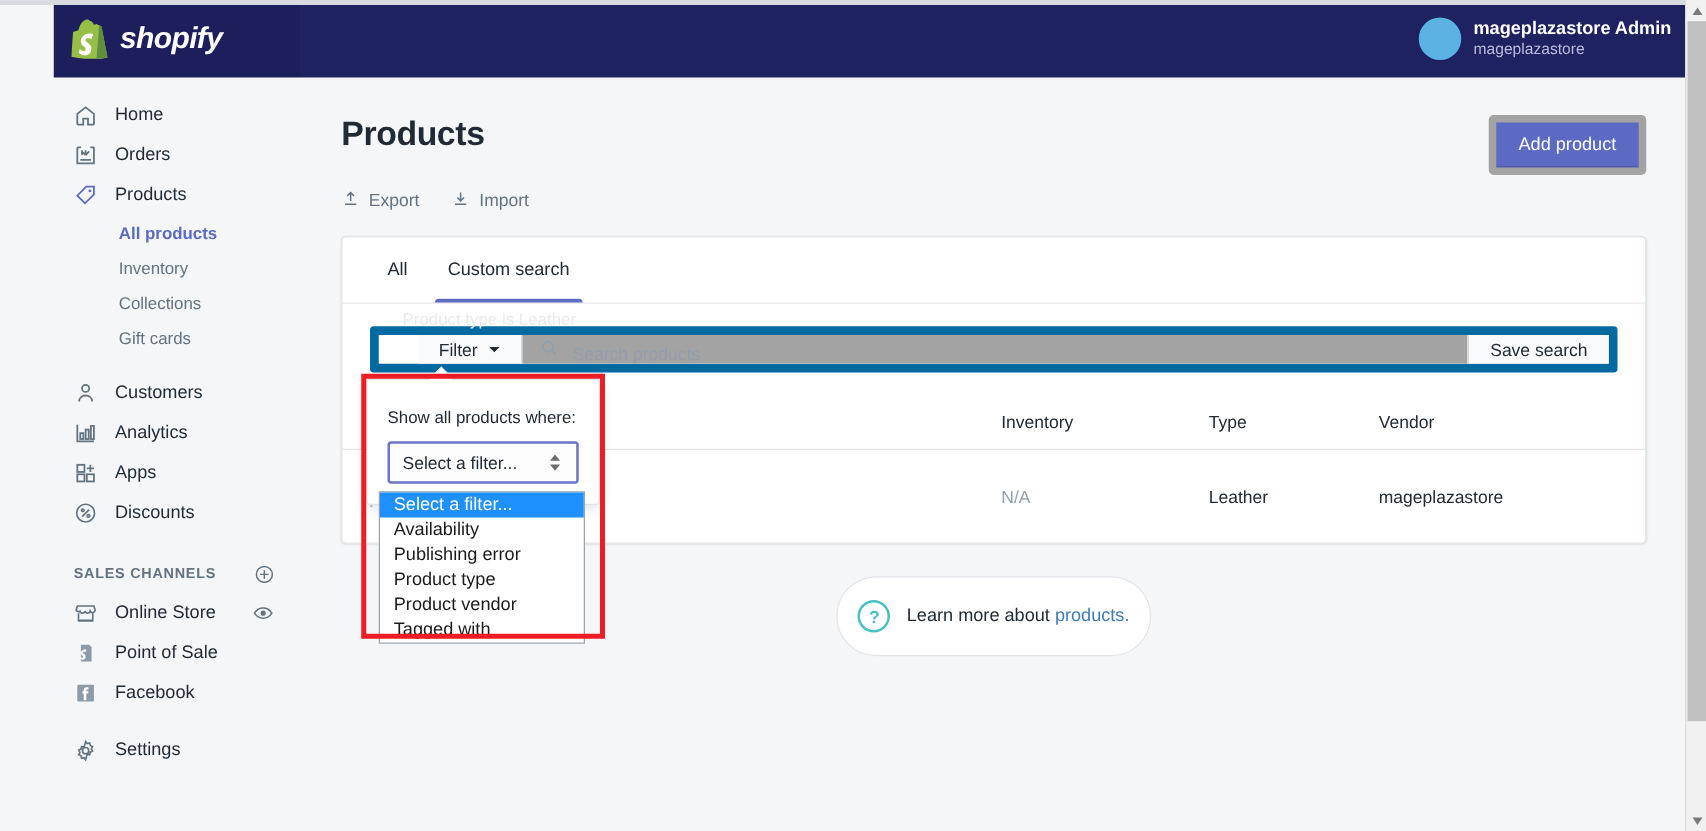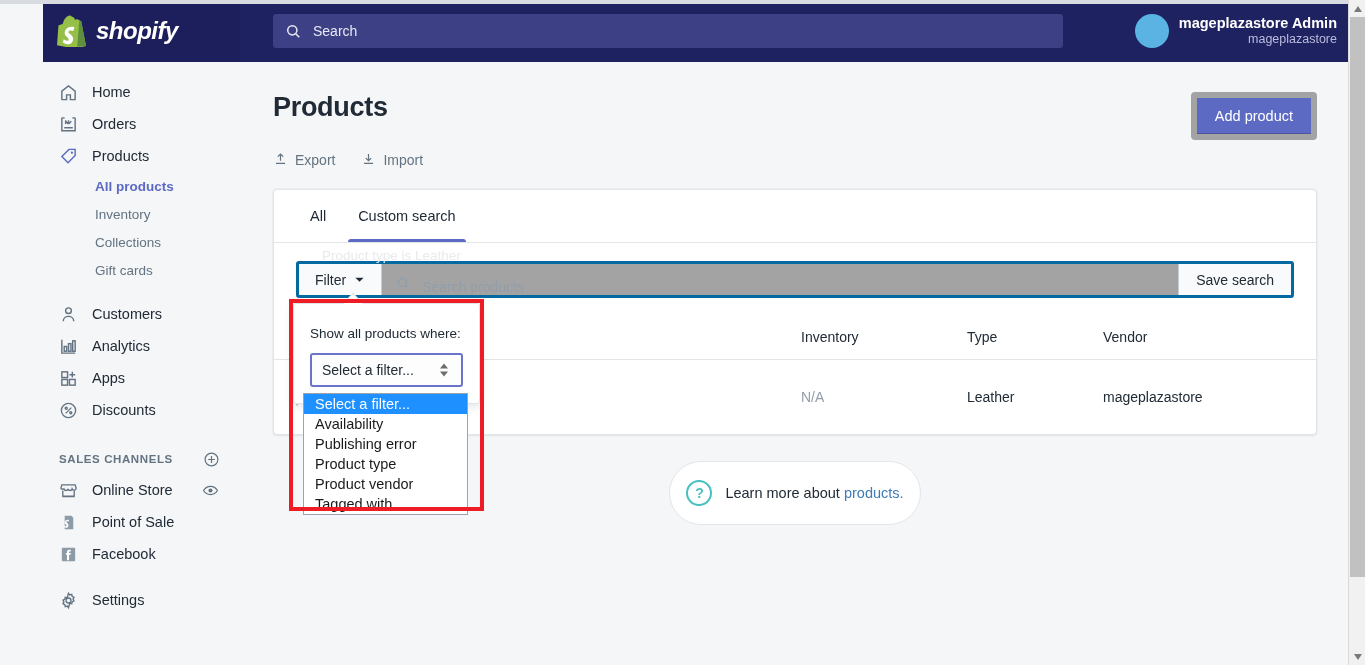--- a/index.html
+++ b/index.html
@@ -55,21 +55,21 @@
   }
   .search-box {
     flex: 1 1 auto; max-width: 790px; height: 34px;
     background: #3d4085; border-radius: 3px;
     display: flex; align-items: center; padding: 0 12px;
     color: #e6e8f5; font-size: 14px;
   }
   .search-box .sicon { margin-right: 11px; display: flex; }
   .user-chip {
     margin-left: auto; display: flex; align-items: center;
-    padding: 0 28px 0 18px; gap: 10px; cursor: pointer; text-align: right;
+    padding: 0 28px 0 18px; gap: 10px; cursor: pointer;
   }
   .avatar-wrap { position: relative; display: flex; align-items: flex-end; justify-content: center; width:34px;height:34px;border-radius:50%;background:#5bb3e4;overflow:hidden;flex:0 0 34px;}
   .user-name { color: #ffffff; font-size: 14.5px; font-weight: bold; line-height: 1.25; }
   .user-store { color: #b9bcdd; font-size: 12.5px; line-height: 1.25; }
 
   
   .content { padding: 30px 48px 0 33px; position: relative; height: 603px; }
   .page-title { font-size: 27px; font-weight: bold; color: #212b36; letter-spacing: -0.3px; }
   .title-row { display: flex; align-items: flex-start; justify-content: space-between; }
   .ei-row { display: flex; gap: 26px; margin-top: 28px; }
@@ -90,21 +90,21 @@
     font-size: 14.5px; color: #212b36; padding: 0 10px; height: 52px;
     display: flex; align-items: center; cursor: pointer; position: relative;
     margin-right: 12px;
   }
   .tab.active::after {
     content: ''; position: absolute; left: 0; right: 0; bottom: 0;
     height: 3px; background: #5c6ac4; border-radius: 3px 3px 0 0;
   }
 
   .filter-row { padding: 18px 22px 0 22px; display: flex; }
-  .filter-bar { display: flex; width: 100%; border: 3px solid #0369a1; border-radius: 3px; overflow: hidden; height: 37px; }
+  .filter-bar { display: flex; width: 100%; border: 7px solid #0369a1; border-radius: 3px; overflow: hidden; height: 37px; padding-left: 32px; }
   .filter-btn {
     display: flex; align-items: center; gap: 8px;
     padding: 0 16px; background: #f9fafb; border-right: 1px solid #c4cdd5;
     font-size: 14px; color: #212b36; cursor: pointer;
   }
   .search-products { flex: 1 1 auto; display: flex; align-items: flex-end; padding: 0 14px; gap: 11px; background:#a3a3a3; }
   .search-products input {
     border: none; outline: none; font-size: 14px; color: #212b36;
     font-family: "Liberation Sans", sans-serif; width: 100%; background: transparent;
   }
@@ -370,29 +370,20 @@
             </svg>
         </span>
         <span class="lbl">Settings</span>
       </div>
     </nav>
   </aside>
 
   <div class="main-col">
 
     <div class="topbar">
-      <div class="search-box">
-        <span class="sicon">
-          <svg width="17" height="17" viewBox="0 0 20 20" fill="none" stroke="#e6e8f5" stroke-width="1.8">
-              <circle cx="8.6" cy="8.6" r="5.4"></circle>
-              <path d="M12.6 12.6l4.2 4.2"></path>
-            </svg>
-        </span>
-        <span>Search</span>
-      </div>
       <div class="user-chip">
         <span class="avatar-wrap">
           <span class="head"></span>
             <span class="body"></span>
         </span>
         <span>
           <div class="user-name">mageplazastore Admin</div>
           <div class="user-store">mageplazastore</div>
         </span>
       </div>

